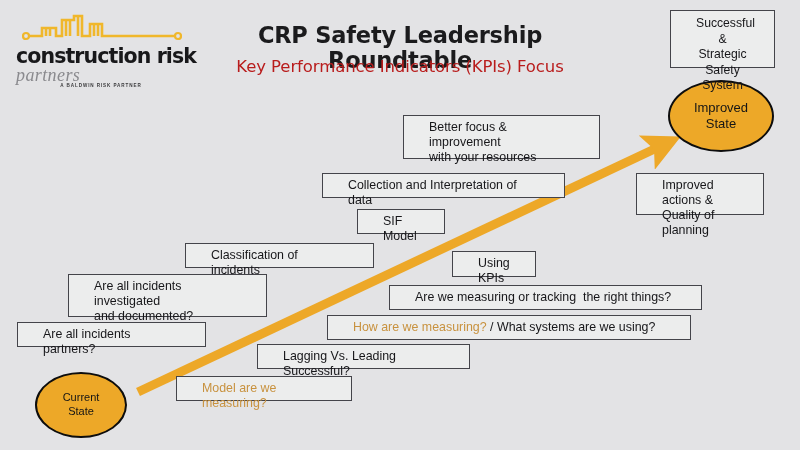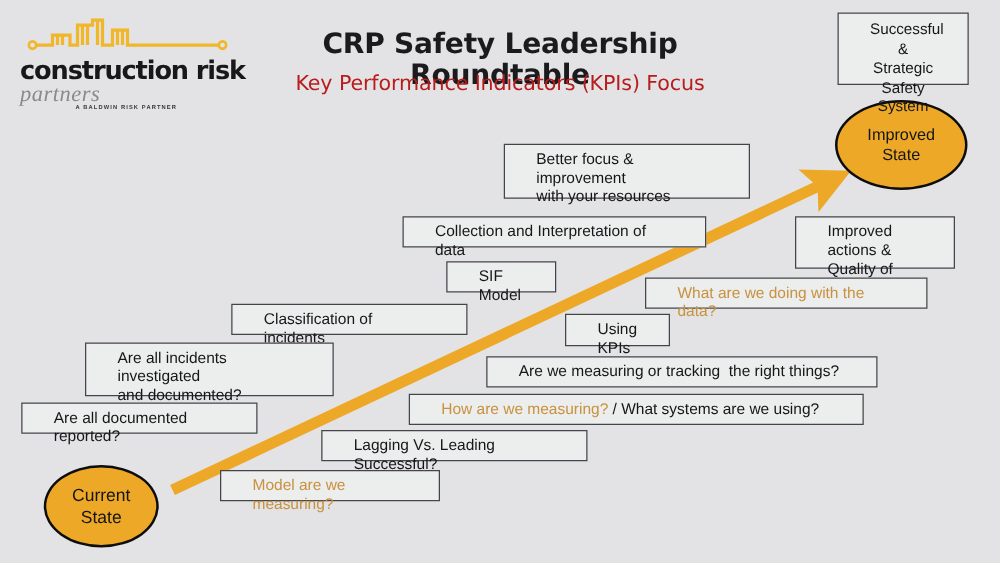--- a/index.html
+++ b/index.html
@@ -118,21 +118,21 @@
   
   .state-ellipse {
     position: absolute;
     background: #eda828;
     border: 2.5px solid #0d0d0d;
     border-radius: 50%;
     display: flex;
     align-items: center;
     justify-content: center;
     text-align: center;
-    font-size: 14px;
+    font-size: 11px;
     color: #151515;
     line-height: 1.25;
     box-sizing: border-box;
   }
   #ellipse-current {
     left: 35px;
     top: 372px;
     width: 92px;
     height: 66px;
   }
@@ -223,32 +223,31 @@
   <div class="note" id="note-better">Better focus &amp; improvement
 with your resources</div>
 
   <div class="note" id="note-collect">Collection and Interpretation of data</div>
 
   <div class="note" id="note-improved">Improved actions &amp;
 Quality of planning</div>
 
   <div class="note" id="note-sif">SIF Model</div>
 
-  <div class="note orange" id="note-doing">What are we doing with the data?</div>
 
   <div class="note" id="note-class">Classification of incidents</div>
 
   <div class="note" id="note-kpis">Using KPIs</div>
 
   <div class="note" id="note-invest">Are all incidents investigated
 and documented?</div>
 
   <div class="note" id="note-measuring-right">Are we measuring or tracking  the right things?</div>
 
   <div class="note orange" id="note-how"><span>How are we measuring?</span><span class="blk"> / What systems are we using?</span></div>
 
-  <div class="note" id="note-reported">Are all documented reported?</div>
+  <div class="note" id="note-reported">Are all incidents partners?</div>
 
   <div class="note" id="note-lagging">Lagging Vs. Leading Successful?</div>
 
   <div class="note orange" id="note-what">Model are we measuring?</div>
 
 </div>
 
 </body></html>

